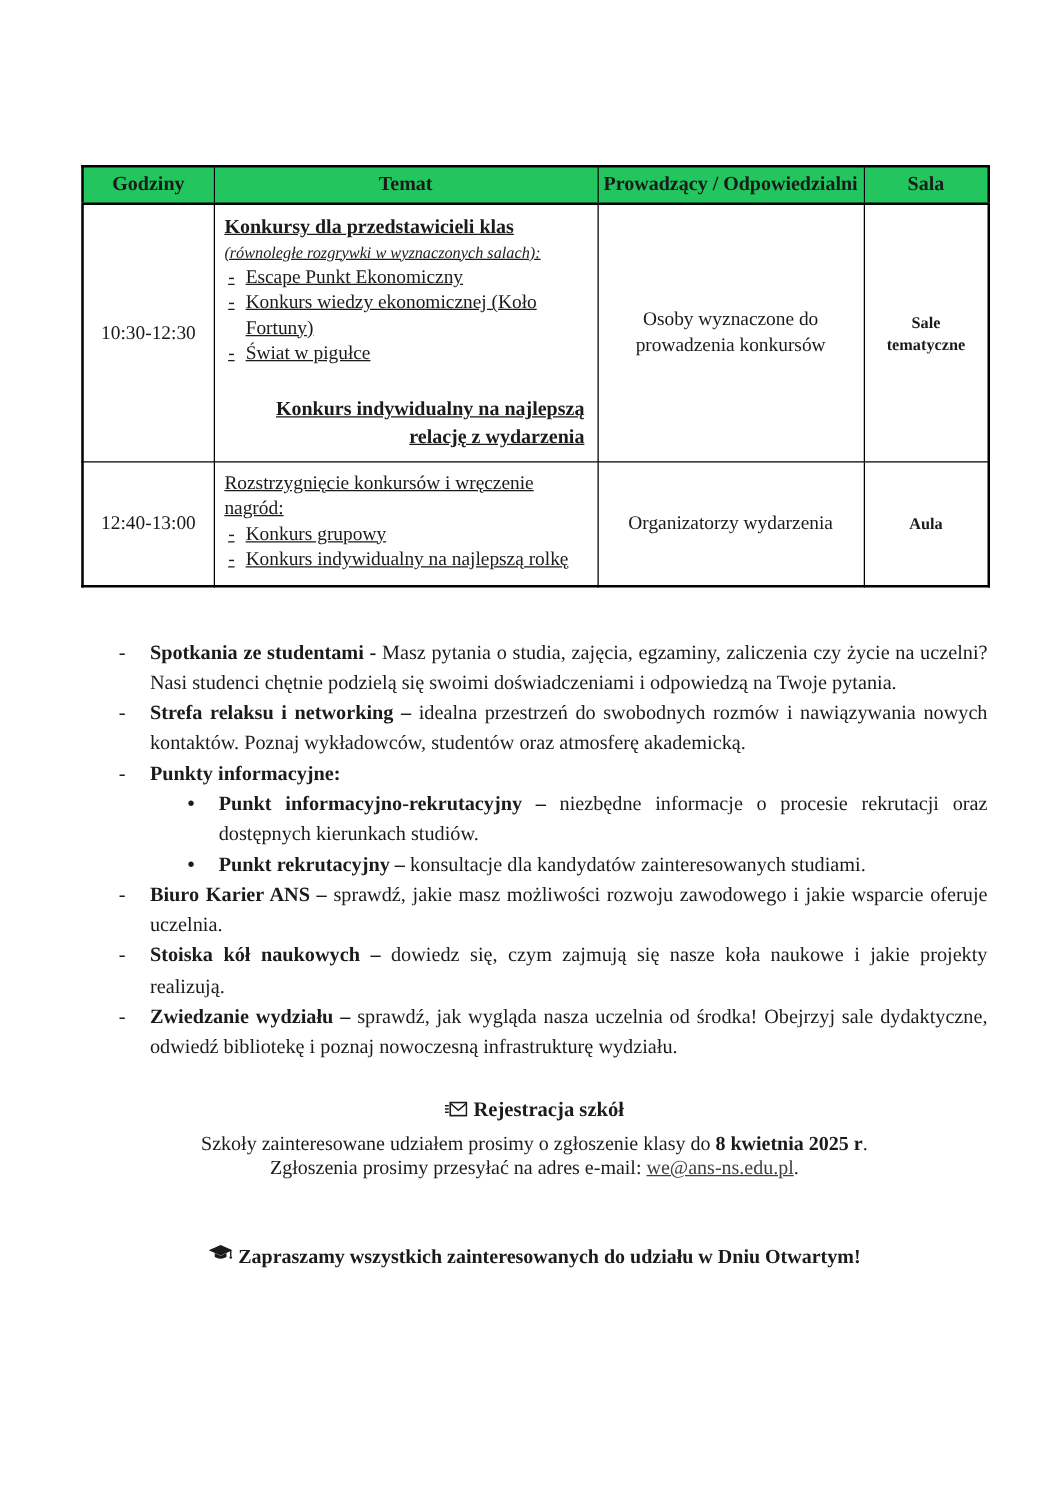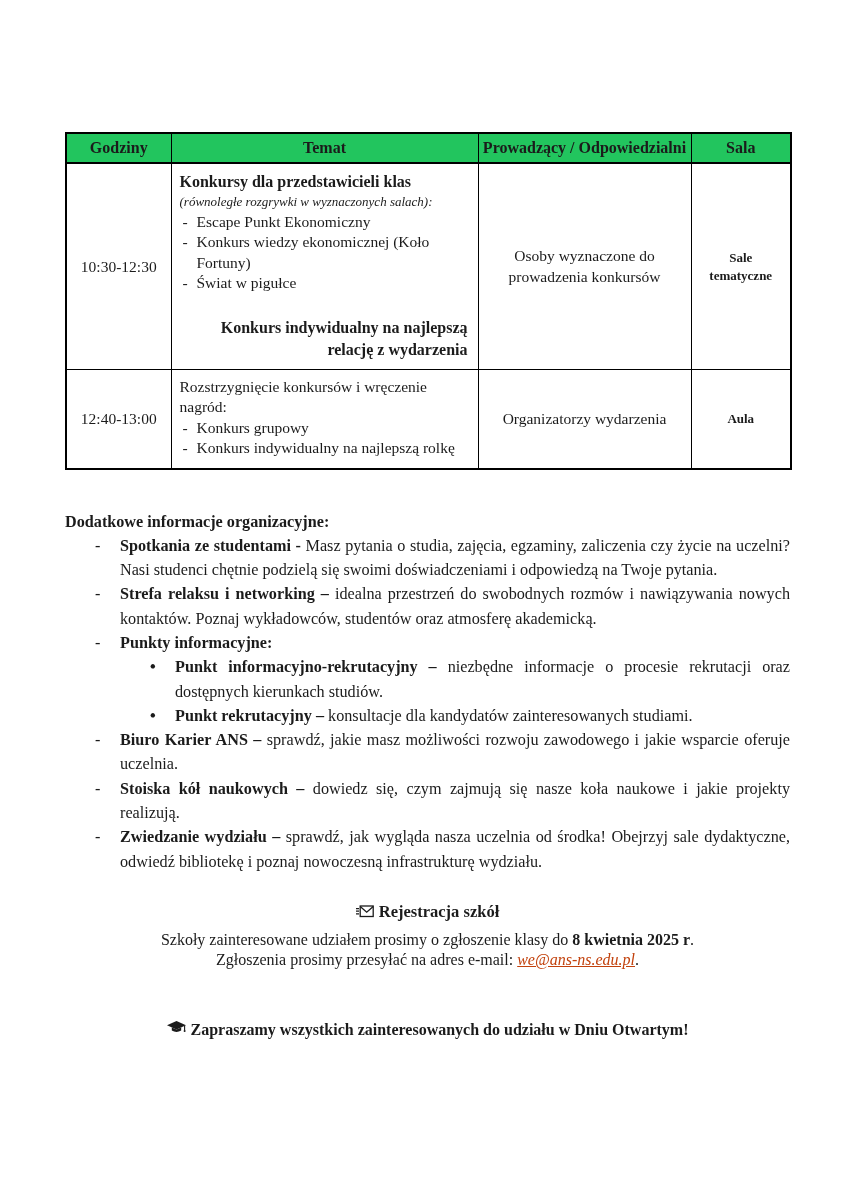--- a/index.html
+++ b/index.html
@@ -13,21 +13,21 @@
   .page { padding:132px 58px 0 65px; }
 
   
   table.schedule { width:725px; border-collapse:collapse; table-layout:fixed; border:2px solid #000; }
   .schedule th, .schedule td { border:1.5px solid #000; vertical-align:middle; }
   .schedule thead th {
     background:#22c55e; font-weight:bold; font-size:16px; line-height:1.15;
     text-align:center; padding:5px 4px; border-bottom:2px solid #000;
   }
   td.cell-time { text-align:center; font-size:15.5px; }
-  td.cell-topic { vertical-align:top; padding:7px 10px 9px 8px; font-size:15.5px; line-height:1.32; }
+  td.cell-topic { vertical-align:top; padding:7px 10px 9px 8px; font-size:15.5px; line-height:1.32;text-decoration:underline; }
   td.cell-leader { text-align:center; font-size:15.5px; line-height:1.3; padding:4px 20px; }
   td.cell-room { text-align:center; font-size:13px; font-weight:600; line-height:1.35; padding:0 8px; }
   .topic-title { font-weight:bold; font-size:16px; }
   .topic-sub { font-style:italic; font-size:13px; margin-bottom:2px; }
   .t-item { display:flex; }
   .t-dash { flex:none; width:14px; margin-left:3px; }
   .t-text { flex:1; }
   .topic-footer { font-weight:bold; font-size:16px; margin-top:24px;text-align:right; }
 
   
@@ -38,21 +38,21 @@
   .info-body { flex:1; text-align:justify; }
   .b { font-weight:bold; }
   .sub-item { display:flex; }
   .sub-bullet { flex:none; width:25px; margin-left:30px; font-weight:bold; }
   .sub-body { flex:1; text-align:justify; }
 
   
   .registration { margin-top:28px; width:725px; text-align:center; font-size:16px; line-height:1.22; }
   .reg-title { font-weight:bold; font-size:16.5px; margin-bottom:7px; }
   .icon { display:inline-block; vertical-align:-1px; margin-right:5px; }
-  a.email-link { color:#c2410c; text-decoration:underline; cursor:pointer;font-style:italic; }
+  a.email-link { color:#404040; text-decoration:underline; cursor:pointer; }
 
   
   .closing { margin-top:49px; width:725px; text-align:center; font-size:16px; line-height:1.55; }
   .closing-title { font-weight:bold; }
 </style>
 </head>
 <body>
 
 <div class="page">
 
@@ -107,21 +107,20 @@
             <span class="t-text">Konkurs indywidualny na najlepszą rolkę</span>
           </div>
         </td>
         <td class="cell-leader">Organizatorzy wydarzenia</td>
         <td class="cell-room">Aula</td>
       </tr>
     </tbody>
   </table>
 
   <div class="info">
-    <div class="info-heading">Dodatkowe informacje organizacyjne:</div>
 
     <div class="info-item">
       <span class="info-dash">-</span>
       <div class="info-body"><span class="b">Spotkania ze studentami - </span><span>Masz pytania o studia, zajęcia, egzaminy, zaliczenia czy życie na uczelni? Nasi studenci chętnie podzielą się swoimi doświadczeniami i odpowiedzą na Twoje pytania.</span></div>
     </div>
 
     <div class="info-item">
       <span class="info-dash">-</span>
       <div class="info-body"><span class="b">Strefa relaksu i networking – </span><span>idealna przestrzeń do swobodnych rozmów i nawiązywania nowych kontaktów. Poznaj wykładowców, studentów oraz atmosferę akademicką.</span></div>
     </div>

